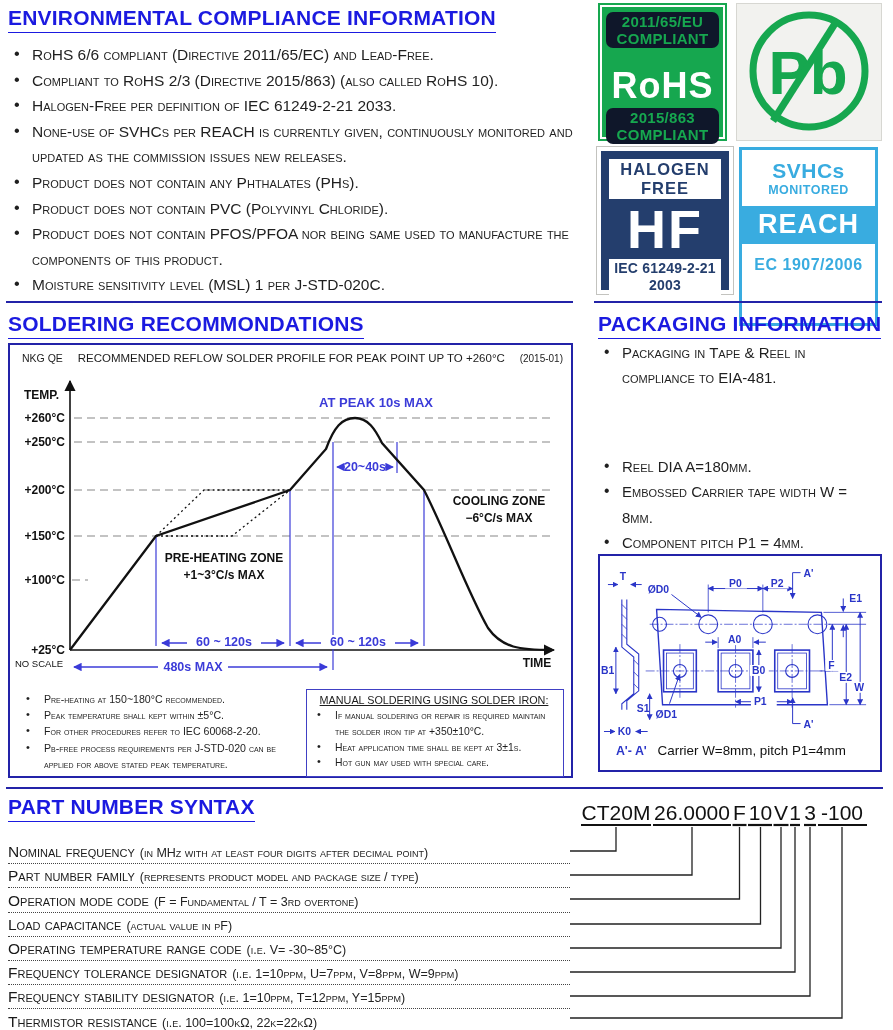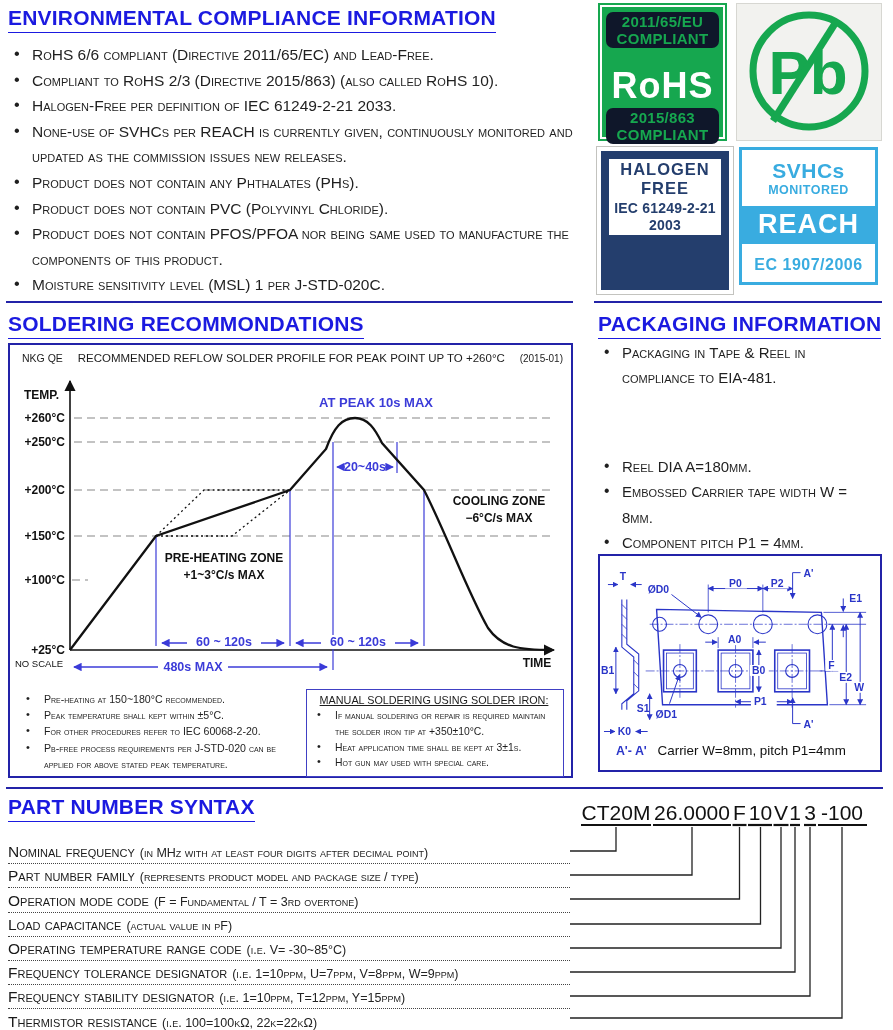--- a/index.html
+++ b/index.html
@@ -56,21 +56,21 @@
   .b-rohs .wbox { background:#0f172a; border-radius:7px; padding:1px 0; }
   .b-rohs .wbox div { color:#16a74f; font-weight:bold; font-size:15px; line-height:17px; letter-spacing:.3px; }
   .b-rohs .big { color:#fff; font-weight:bold; font-size:36px; line-height:40px; letter-spacing:1px; }
   .b-pb { left:736px; top:3px; width:146px; height:138px; background:#f2f2ef; border:1px solid #d7d7d2; }
   .b-hf { left:596px; top:146px; width:138px; height:149px; background:#fff; border:1px solid #c3c3bf; padding:4px; }
   .b-hf .inner { background:#243e6d; width:100%; height:100%; padding:8px 8px; text-align:center; }
   .b-hf .wbox { background:#fff; padding:1px 0; }
   .b-hf .wbox div { color:#243e6d; font-weight:bold; font-size:16.5px; line-height:19px; letter-spacing:1px; }
   .b-hf .wbox.small div { font-size:14px; line-height:17px; letter-spacing:.2px; }
   .b-hf .big { color:#fff; font-weight:bold; font-size:54px; line-height:60px; letter-spacing:2px; }
-  .b-reach { left:739px; top:147px; width:139px; height:138px; background:#fff; border:3px solid #39ace0; text-align:center; padding-top:9px; }
+  .b-reach { left:739px; top:147px; width:139px; height:179px; background:#fff; border:3px solid #39ace0; text-align:center; padding-top:9px; }
   .b-reach .l1 { color:#39ace0; font-weight:bold; font-size:21px; line-height:23px; letter-spacing:.5px; }
   .b-reach .l2 { color:#39ace0; font-weight:bold; font-size:12.5px; line-height:16px; letter-spacing:.5px; }
   .b-reach .band { background:#39ace0; margin-top:8px; padding:4px 0 5px; }
   .b-reach .band div { color:#fff; font-weight:bold; font-size:27px; line-height:29px; letter-spacing:1px; }
   .b-reach .l3 { color:#39ace0; font-weight:bold; font-size:16px; margin-top:12px; letter-spacing:.5px; }
 
   
   .carrier-box { position:absolute; left:598px; top:554px; width:284px; height:218px; border:2px solid #2323a8; background:#fff; }
 
   
@@ -119,20 +119,21 @@
       <line x1="99" y1="18" x2="36" y2="117" stroke="#16a74f" stroke-width="7"></line>
     </svg>
   </div>
 
   <div class="badge b-hf">
     <div class="inner">
       <div class="wbox">
         <div>HALOGEN</div>
         <div>FREE</div>
       </div>
+      <div class="big">HF</div>
       <div class="wbox small">
         <div>IEC 61249-2-21</div>
         <div>2003</div>
       </div>
     </div>
   </div>
 
   <div class="badge b-reach">
     <div class="l1">SVHCs</div>
     <div class="l2">MONITORED</div>

